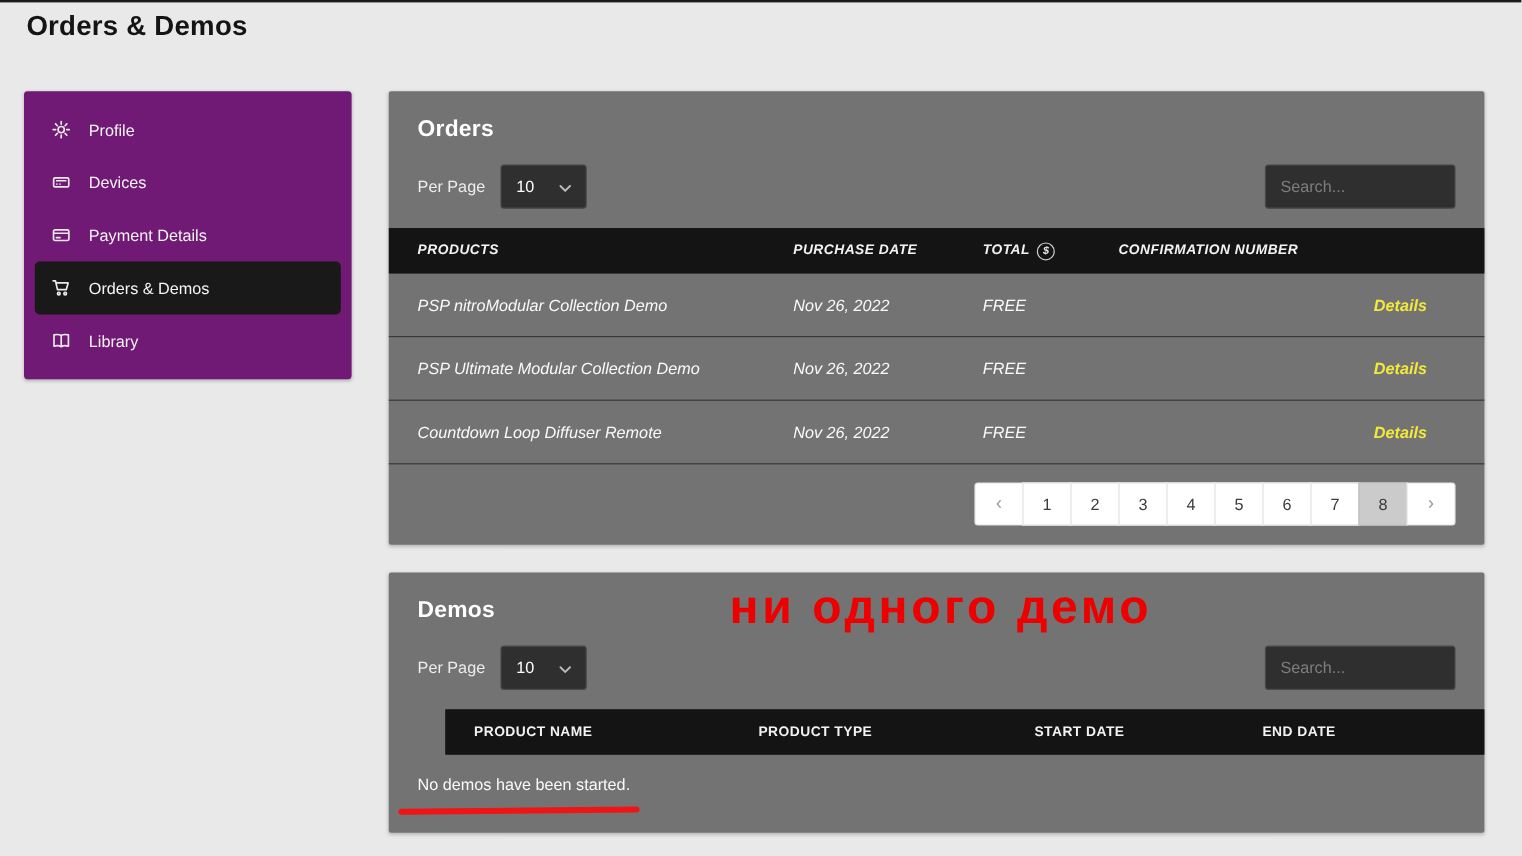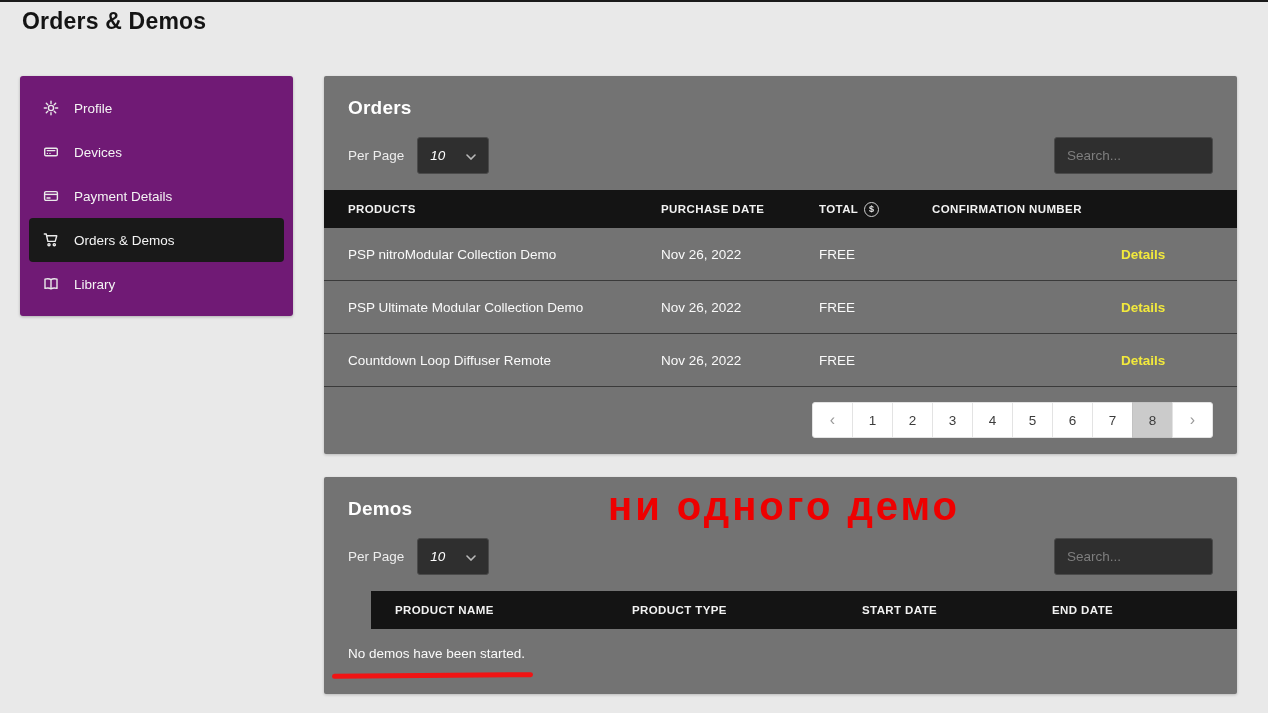--- a/index.html
+++ b/index.html
@@ -38,48 +38,48 @@
   }
   .orders-panel { top: 76px; }
   .demos-panel { top: 477px; padding-bottom: 16px; }
   .panel-title { font-size: 19px; font-weight: bold; color: #fff; padding: 21px 24px 0; letter-spacing: .2px; }
 
   .controls { display: flex; align-items: center; padding: 18px 24px 16px; }
   .pp-label { font-size: 13.5px; color: #ededed; margin-right: 13px; }
   .select {
     width: 72px; height: 37px; border: 1px solid #4a4a4a; border-radius: 3px;
     background: #2f2f2f; display: flex; align-items: center; justify-content: space-between;
-    padding: 0 12px; font-size: 13.5px; color: #fff; cursor: pointer; font-style: italic;
+    padding: 0 12px; font-size: 13.5px; color: #fff; cursor: pointer;
   }
   .search {
     margin-left: auto; width: 159px; height: 37px; background: #2f2f2f;
     border: 1px solid #4a4a4a; border-radius: 3px; color: #ddd;
     padding: 0 12px; font-size: 13.5px; outline: none;
   }
   .search::placeholder { color: #7e7e7e; }
 
   
   .thead {
     background: #141414; height: 38px; padding: 0 24px;
     display: grid; align-items: center;
     font-size: 11.5px; font-weight: bold; letter-spacing: .4px; color: #f2f2f2;
   }
-  .orders-grid { grid-template-columns: 313px 158px 113px 1fr 92px; }
+  .orders-grid { grid-template-columns: 313px 158px 113px 1fr 92px; font-style: italic; }
   .demos-grid  { grid-template-columns: 237px 230px 190px 1fr; margin-left: 47px; }
   .trow {
     height: 53px; padding: 0 24px; display: grid; align-items: center;
     font-size: 13.5px; color: #fafafa; border-bottom: 1px solid #3a3a3a;
   }
   .th-total { display: flex; align-items: center; gap: 6px; }
   .dollar-circle {
     width: 15px; height: 15px; border: 1px solid #cfcfcf; border-radius: 50%;
     display: inline-flex; align-items: center; justify-content: center;
     font-size: 9px; font-weight: bold; color: #e6e6e6;
   }
-  .details-cell { text-align: left; }
+  .details-cell { text-align: center; }
   .details-link { color: #f2e93c; font-weight: bold; font-size: 13.5px; text-decoration: none; cursor: pointer; }
 
   
   .pagination { display: flex; justify-content: flex-end; padding: 15px 24px 16px; }
   .pg-btn {
     min-width: 41px; height: 36px; background: #fff; border: 1px solid #e3e3e3;
     display: flex; align-items: center; justify-content: center;
     font-size: 13.5px; color: #3c3c3c; margin-left: -1px; cursor: pointer;
     font-family: "Liberation Sans", sans-serif;
   }

